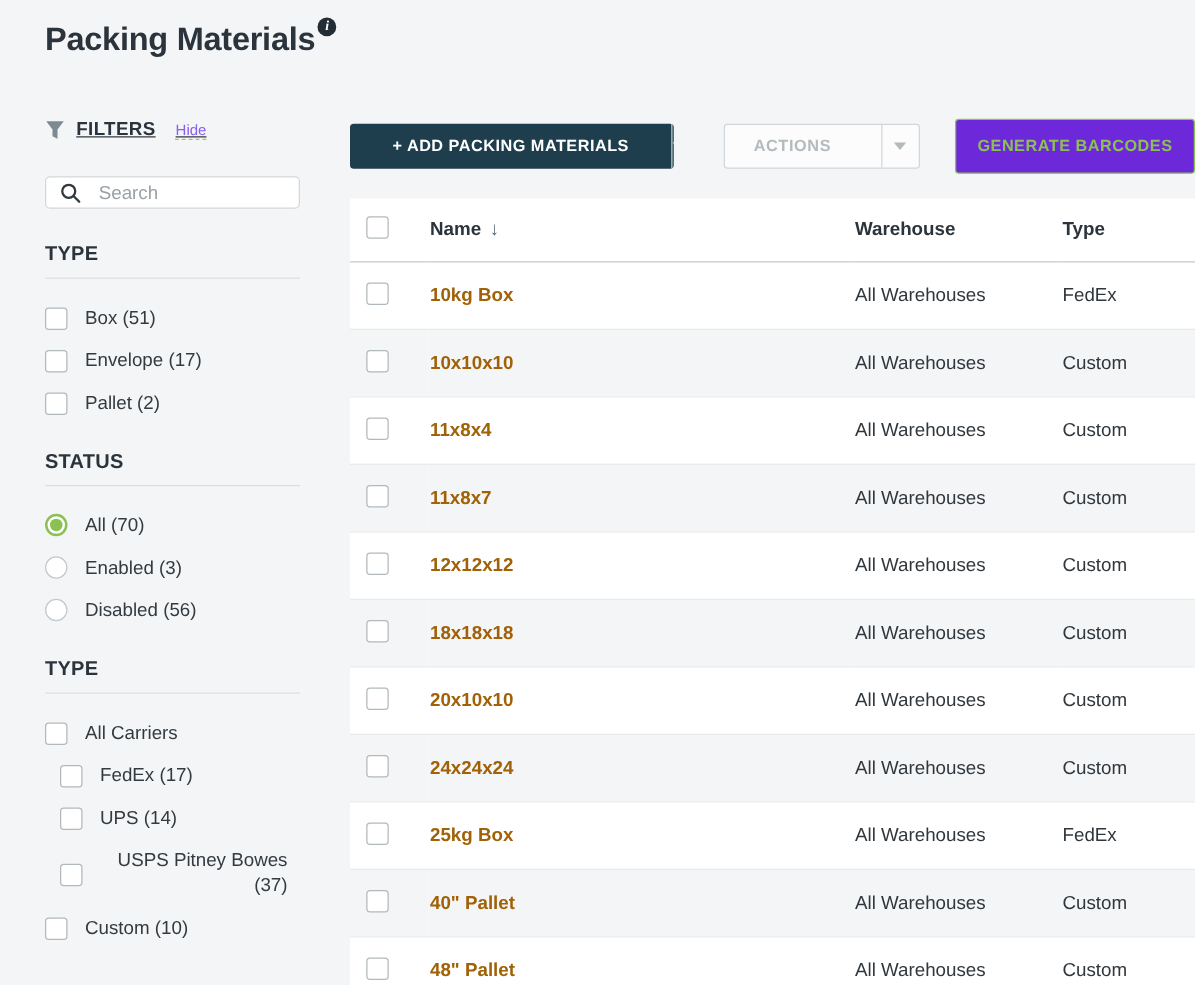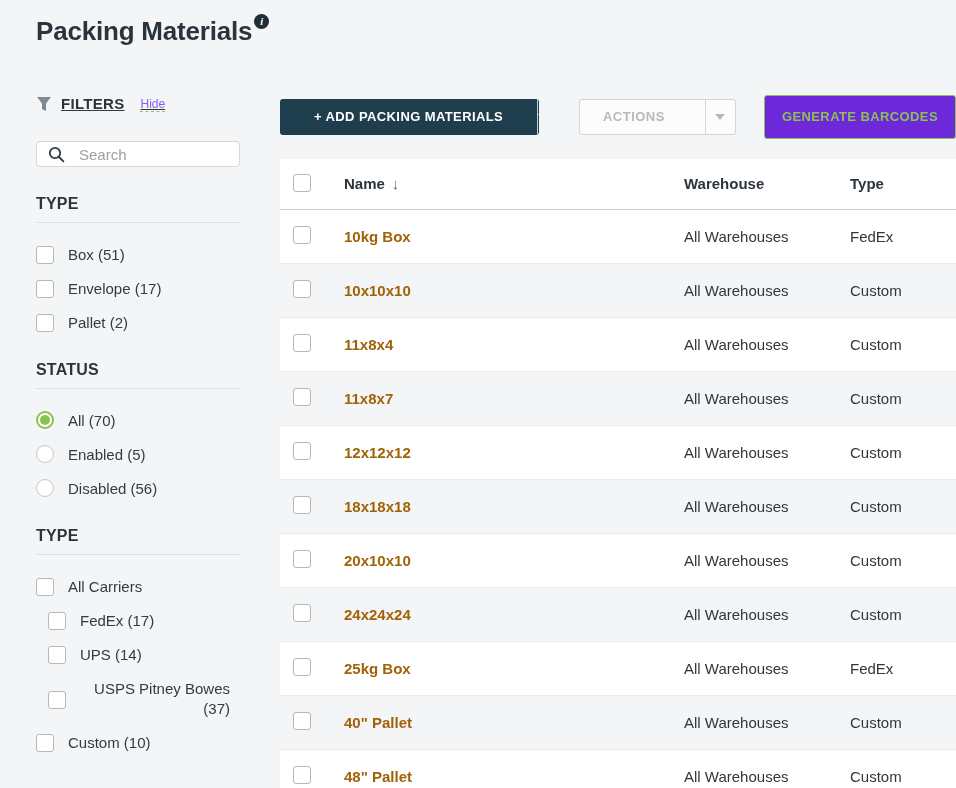--- a/index.html
+++ b/index.html
@@ -152,21 +152,21 @@
 
     <div class="side-section">
       <h2 class="side-section-title">STATUS</h2>
       <hr class="side-rule">
       <div class="filter-row first">
         <span class="radio selected"></span>
         <span class="filter-label">All (70)</span>
       </div>
       <div class="filter-row">
         <span class="radio"></span>
-        <span class="filter-label">Enabled (5)</span>
+        <span class="filter-label">Enabled (3)</span>
       </div>
       <div class="filter-row">
         <span class="radio"></span>
         <span class="filter-label">Disabled (56)</span>
       </div>
     </div>
 
     <div class="side-section">
       <h2 class="side-section-title">TYPE</h2>
       <hr class="side-rule">

